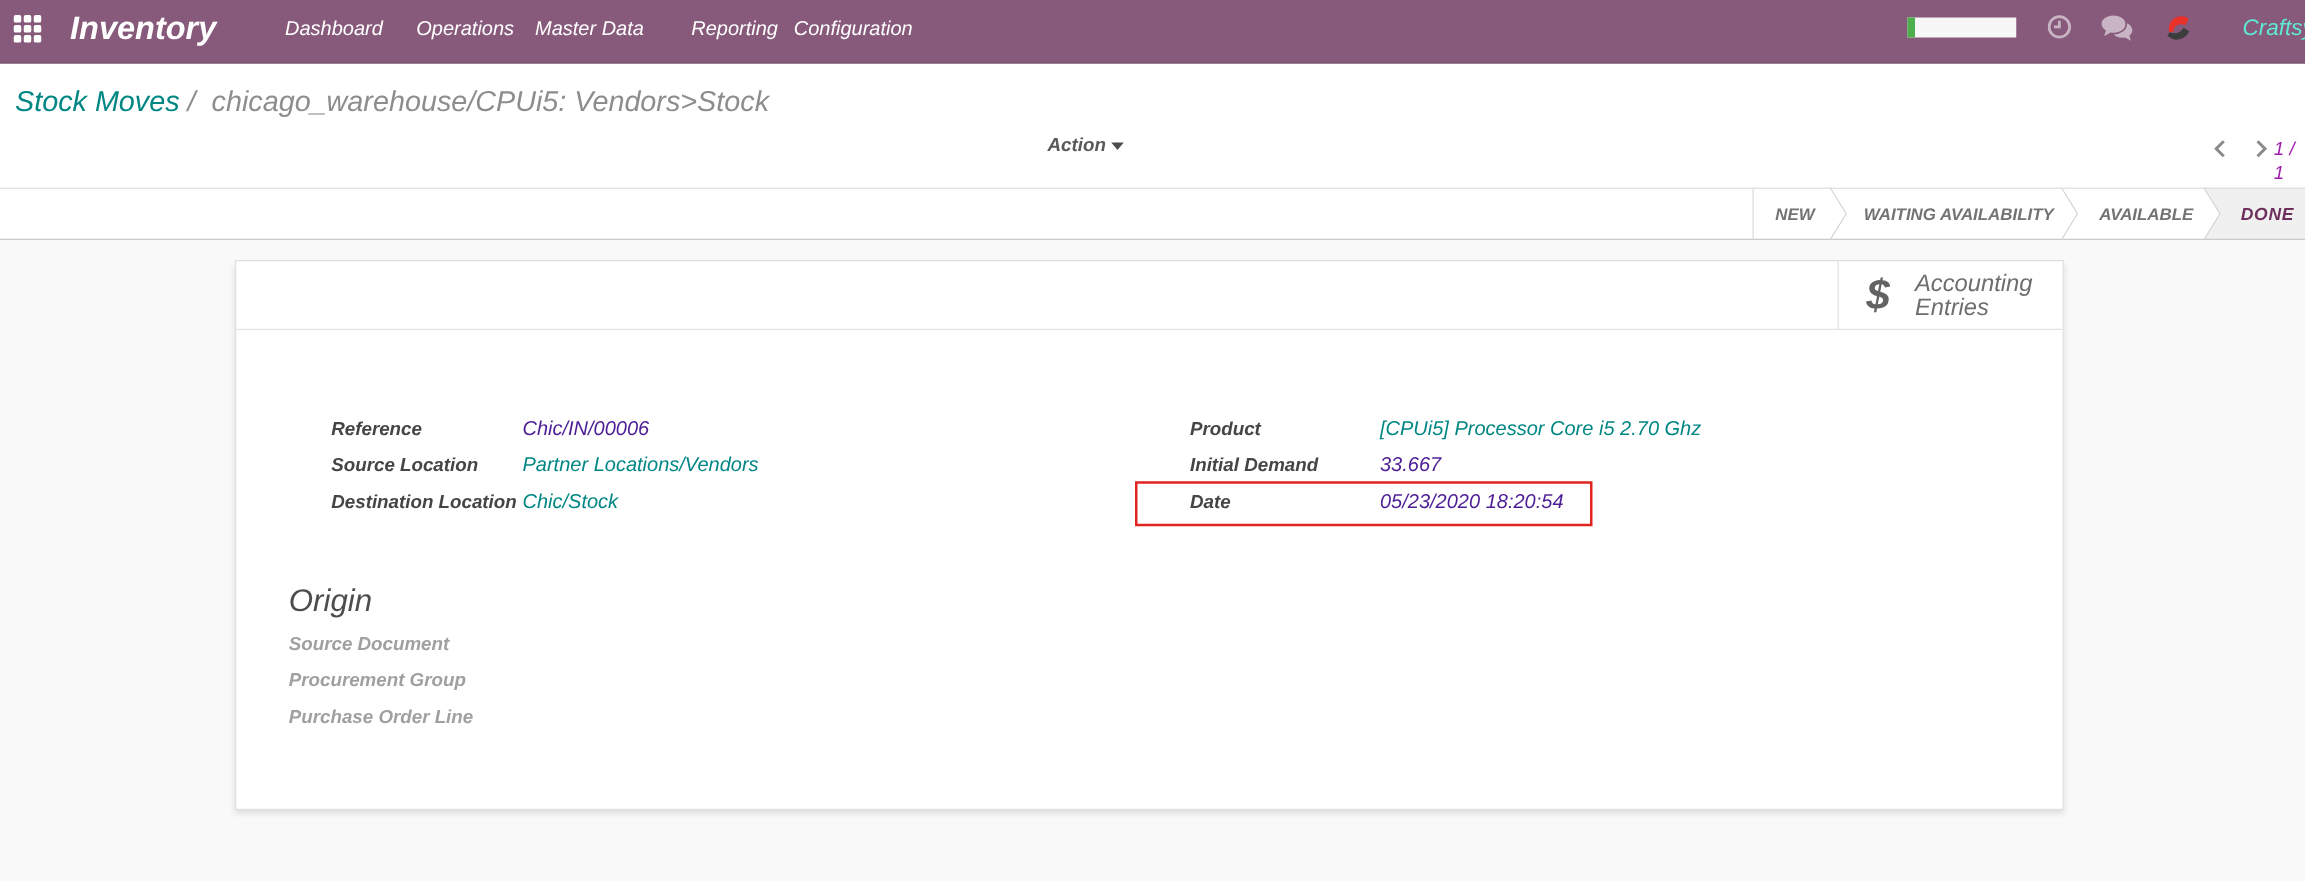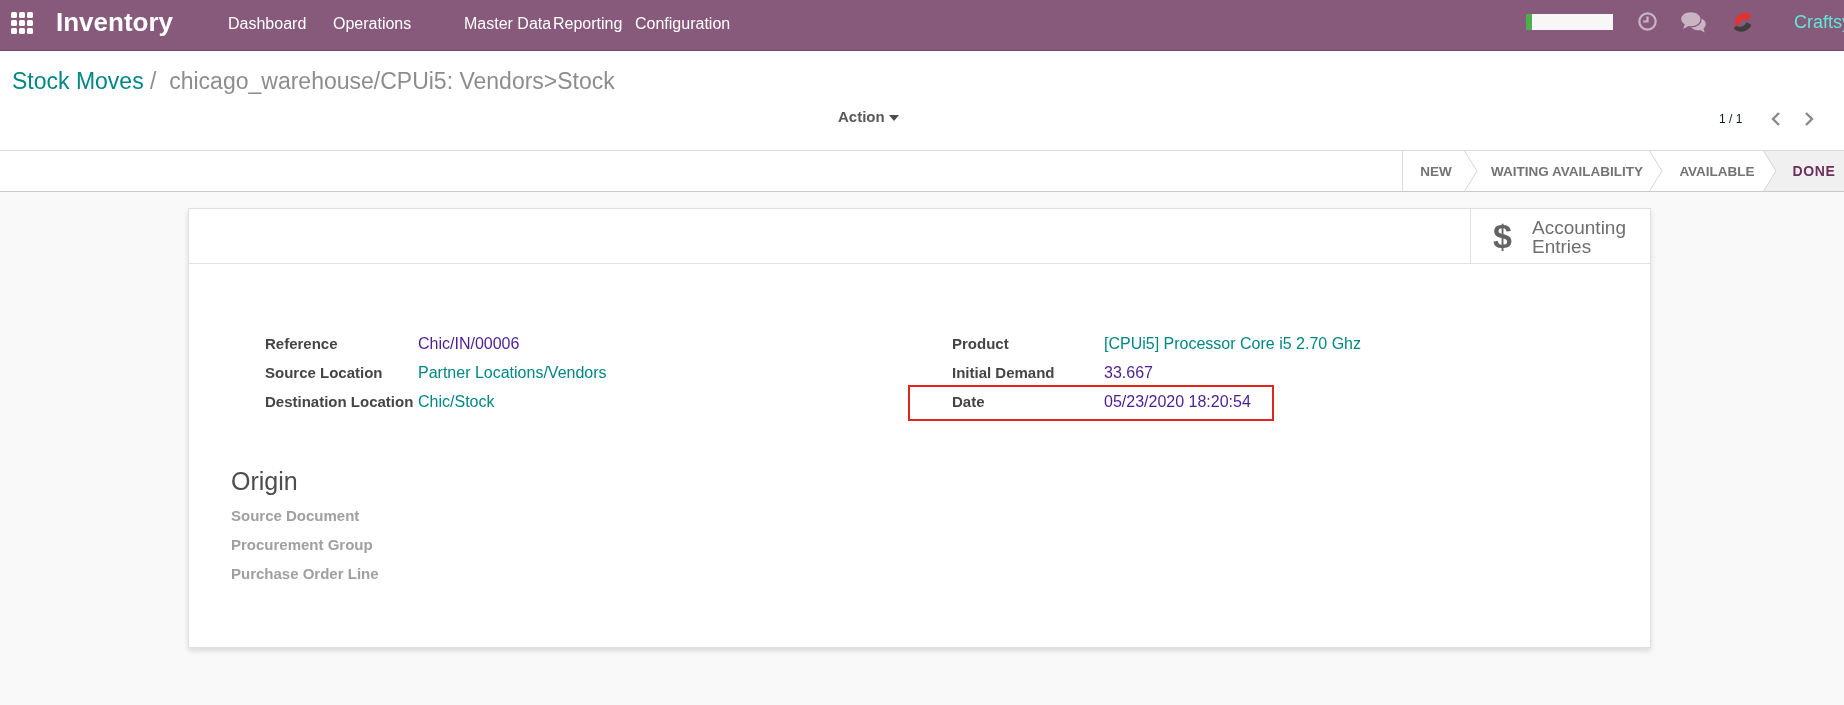--- a/index.html
+++ b/index.html
@@ -1,38 +1,38 @@
 <!DOCTYPE html>
 <html><head>
 <meta charset="utf-8">
 <style>
   * { margin:0; padding:0; box-sizing:border-box; }
   html,body { width:1844px; height:705px; font-family:"Liberation Sans", sans-serif; background:#f9f9f9; overflow:hidden; }
-  #page { position:relative; width:1628px; height:705px; }
+  #page { position:relative; width:1628px; height:705px;font-style:italic; }
   .abs { position:absolute; }
 
   
   #navbar { position:absolute; left:0; top:0; width:1844px; height:51px; background:#875a7b; border-bottom:1px solid #6e4864; }
   .navtxt { position:absolute; color:#ffffff; font-size:16px; line-height:19px; top:14px; }
   #brand { position:absolute; left:56px; top:7px; color:#fff; font-size:26px; font-weight:600; line-height:31px; }
   #gridicon { position:absolute; left:11px; top:12px; width:23px; height:23px; }
   .sq { position:absolute; width:6px; height:6px; background:#fff; border-radius:1.5px; }
   #pbar { position:absolute; left:1526px; top:14px; width:87px; height:16px; background:#f7f7f7; }
   #pbar .green { position:absolute; left:0; top:0; width:6px; height:16px; background:#4cae4c; }
   #craftsync { position:absolute; left:1758px; top:11px; color:#5eead4; font-size:18px; line-height:22px;margin-left:36px; }
 
   
   #cpanel { position:absolute; left:0; top:51px; width:1844px; height:99px; background:#fff; }
   #breadcrumb { position:absolute; left:12px; top:17px; font-size:23px; line-height:26px; white-space:pre; }
   #breadcrumb .bc1 { color:#008784; }
   #breadcrumb .sep { color:#8d8d8d; }
   #breadcrumb .bc2 { color:#8d8d8d; }
   #actionbtn { position:absolute; left:838px; top:57px; font-size:15px; font-weight:bold; color:#595959; line-height:18px; }
   #actionbtn .caret { display:inline-block; width:0; height:0; border-left:5px solid transparent; border-right:5px solid transparent; border-top:6px solid #4d4d4d; margin-left:4px; margin-bottom:1px; }
-  #pagercnt { position:absolute; left:1719px; top:59px; font-size:12px; color:#0f172a; line-height:19px; }
+  #pagercnt { position:absolute; left:1819px; top:59px; font-size:15px; color:#a21caf; line-height:19px; }
 
   
   #sheet { position:absolute; left:188px; top:208px; width:1463px; height:440px; background:#fff; border:1px solid #e0e0e0; box-shadow:0 3px 5px rgba(0,0,0,0.12); }
   #btnbox { position:absolute; left:0; top:0; width:1461px; height:55px; border-bottom:1px solid #e2e2e2; }
   #accbtn { position:absolute; left:1281px; top:0; width:180px; height:55px; border-left:1px solid #e2e2e2; }
   #accbtn .usd { position:absolute; left:22px; top:9px; font-size:34px; font-weight:600; color:#636363; line-height:37px; }
   #accbtn .lbl { position:absolute; left:61px; top:9px; font-size:19px; color:#6e6e6e; line-height:19px; }
 
   .flabel { position:absolute; font-size:15px; font-weight:bold; color:#454545; line-height:20px;margin-left:34px; }
   .fval   { position:absolute; font-size:16px; color:#4c1d95; line-height:20px; }
@@ -53,21 +53,21 @@
         <div class="sq" style="left: 0px; top: 8px;"></div>
         <div class="sq" style="left: 8px; top: 8px;"></div>
         <div class="sq" style="left: 16px; top: 8px;"></div>
         <div class="sq" style="left: 0px; top: 16px;"></div>
         <div class="sq" style="left: 8px; top: 16px;"></div>
         <div class="sq" style="left: 16px; top: 16px;"></div>
       </div>
     <div id="brand">Inventory</div>
     <span class="navtxt" style="left:228px">Dashboard</span>
     <span class="navtxt" style="left:333px">Operations</span>
-    <span class="navtxt" style="left:464px">Master Data</span>
+    <span class="navtxt" style="left:428px">Master Data</span>
     <span class="navtxt" style="left:553px">Reporting</span>
     <span class="navtxt" style="left:635px">Configuration</span>
     <div id="pbar">
         <div class="green"></div>
       </div>
     <svg class="abs" style="left:1638px;top:12px" width="19" height="19" viewBox="0 0 19 19">
       <g opacity="0.55" stroke="#ffffff" fill="none">
         <circle cx="9.5" cy="9.5" r="8.2" stroke-width="2.2"></circle>
         <path d="M9.5 4.6 L9.5 9.5 L5.2 9.5" stroke-width="2.2"></path>
       </g>

